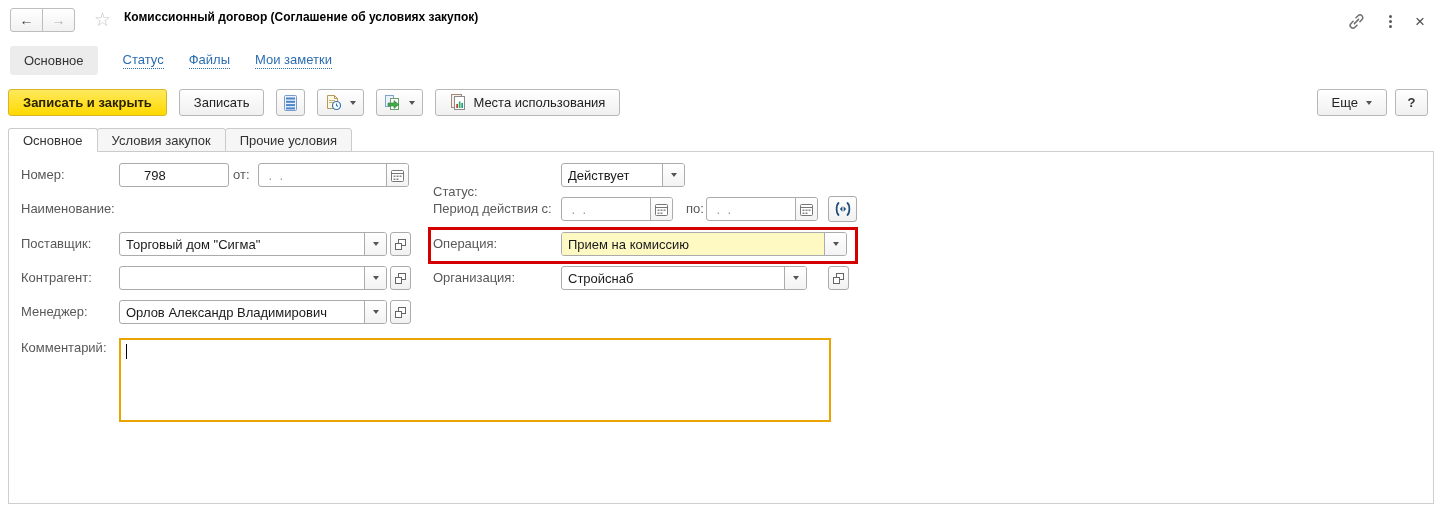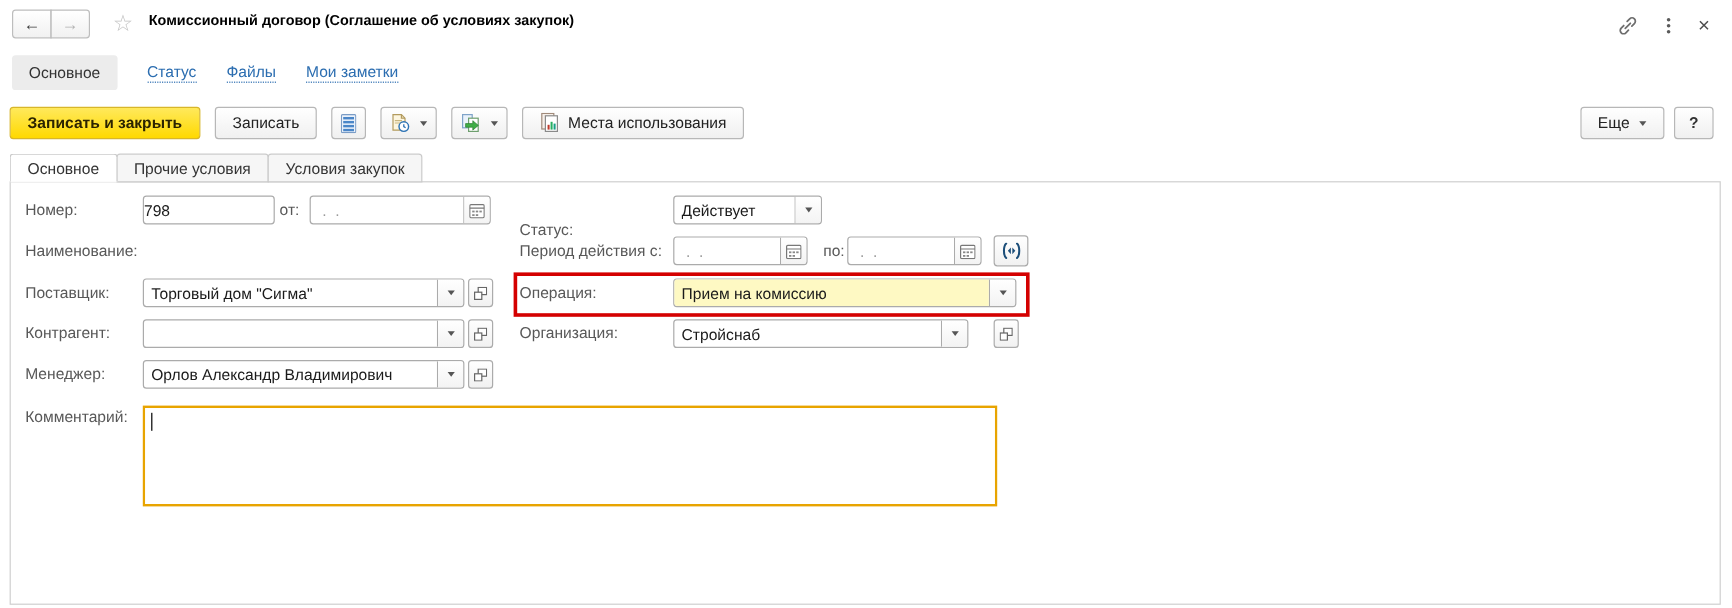--- a/index.html
+++ b/index.html
@@ -43,21 +43,21 @@
   .tab.active { background:#fff; border-bottom-color:#fff; position:relative; z-index:4; }
 
   
   .panel { position:absolute; left:8px; top:151px; width:1426px; height:353px; border:1px solid #cfcfcf; background:#fff; }
   .flabel { position:absolute; color:#585858; line-height:24px; white-space:nowrap; }
 
   .fgroup { position:absolute; display:flex; height:24px; border:1px solid #ababab; border-radius:3px; background:#fff; align-items:stretch; }
   .fgroup input { border:none; outline:none; background:transparent; font-family:inherit; font-size:13px; color:#1a1a1a; padding:0 6px; flex:1; min-width:0; }
   .fgroup input::placeholder { color:#9a9a9a; }
   .seg { width:22px; border-left:1px solid #ababab; display:flex; align-items:center; justify-content:center; background:linear-gradient(#fff,#f3f3f3); cursor:pointer; border-radius:0 2px 2px 0; }
-  .plain-input { position:absolute; height:24px; border:1px solid #ababab; border-radius:3px; padding:0 0; font-family:inherit; font-size:13px; color:#1a1a1a; outline:none; }
+  .plain-input { position:absolute; height:24px; border:1px solid #ababab; border-radius:3px; padding:0 24px; font-family:inherit; font-size:13px; color:#1a1a1a; outline:none; }
   .open-btn { position:absolute; width:21px; height:24px; border:1px solid #ababab; border-radius:3px; background:linear-gradient(#fff,#f1f1f1);
               display:flex; align-items:center; justify-content:center; cursor:pointer; }
   .tool-sq { position:absolute; width:29px; height:26px; border:1px solid #ababab; border-radius:3px; background:linear-gradient(#fff,#f1f1f1);
              display:flex; align-items:center; justify-content:center; cursor:pointer; }
   .fgroup.hl input { background:#fef9c3; border-radius:2px 0 0 2px; }
 
   .red-annot { position:absolute; left:419px; top:75px; width:430px; height:37px; border:3px solid #d40000; pointer-events:none; z-index:5; }
 
   .comment-box { position:absolute; left:110px; top:186px; width:712px; height:84px; border:2px solid #e8a400; background:#fff; }
   .comment-box textarea { width:100%; height:100%; border:none; outline:none; resize:none; font-family:inherit; font-size:13px; padding:3px 5px; }
@@ -154,22 +154,22 @@
       <span>Еще</span>
       <span class="caret"></span>
     </button>
     <button class="btn help-btn">
         <span>?</span>
       </button>
   </div>
 
   <div class="tabs">
     <div class="tab active">Основное</div>
+    <div class="tab">Условия закупок</div>
     <div class="tab">Прочие условия</div>
-    <div class="tab">Условия закупок</div>
   </div>
 
   <div class="panel">
 
     <div class="flabel" style="left:12px; top:11px;">Номер:</div>
     <input class="plain-input" style="left: 110px; top: 11px; width: 110px;" value="798">
     <div class="flabel" style="left:224px; top:11px;">от:</div>
     <div class="fgroup" style="left:249px; top:11px; width:151px;">
       <input placeholder=" .  . " style="">
       <div class="seg">

